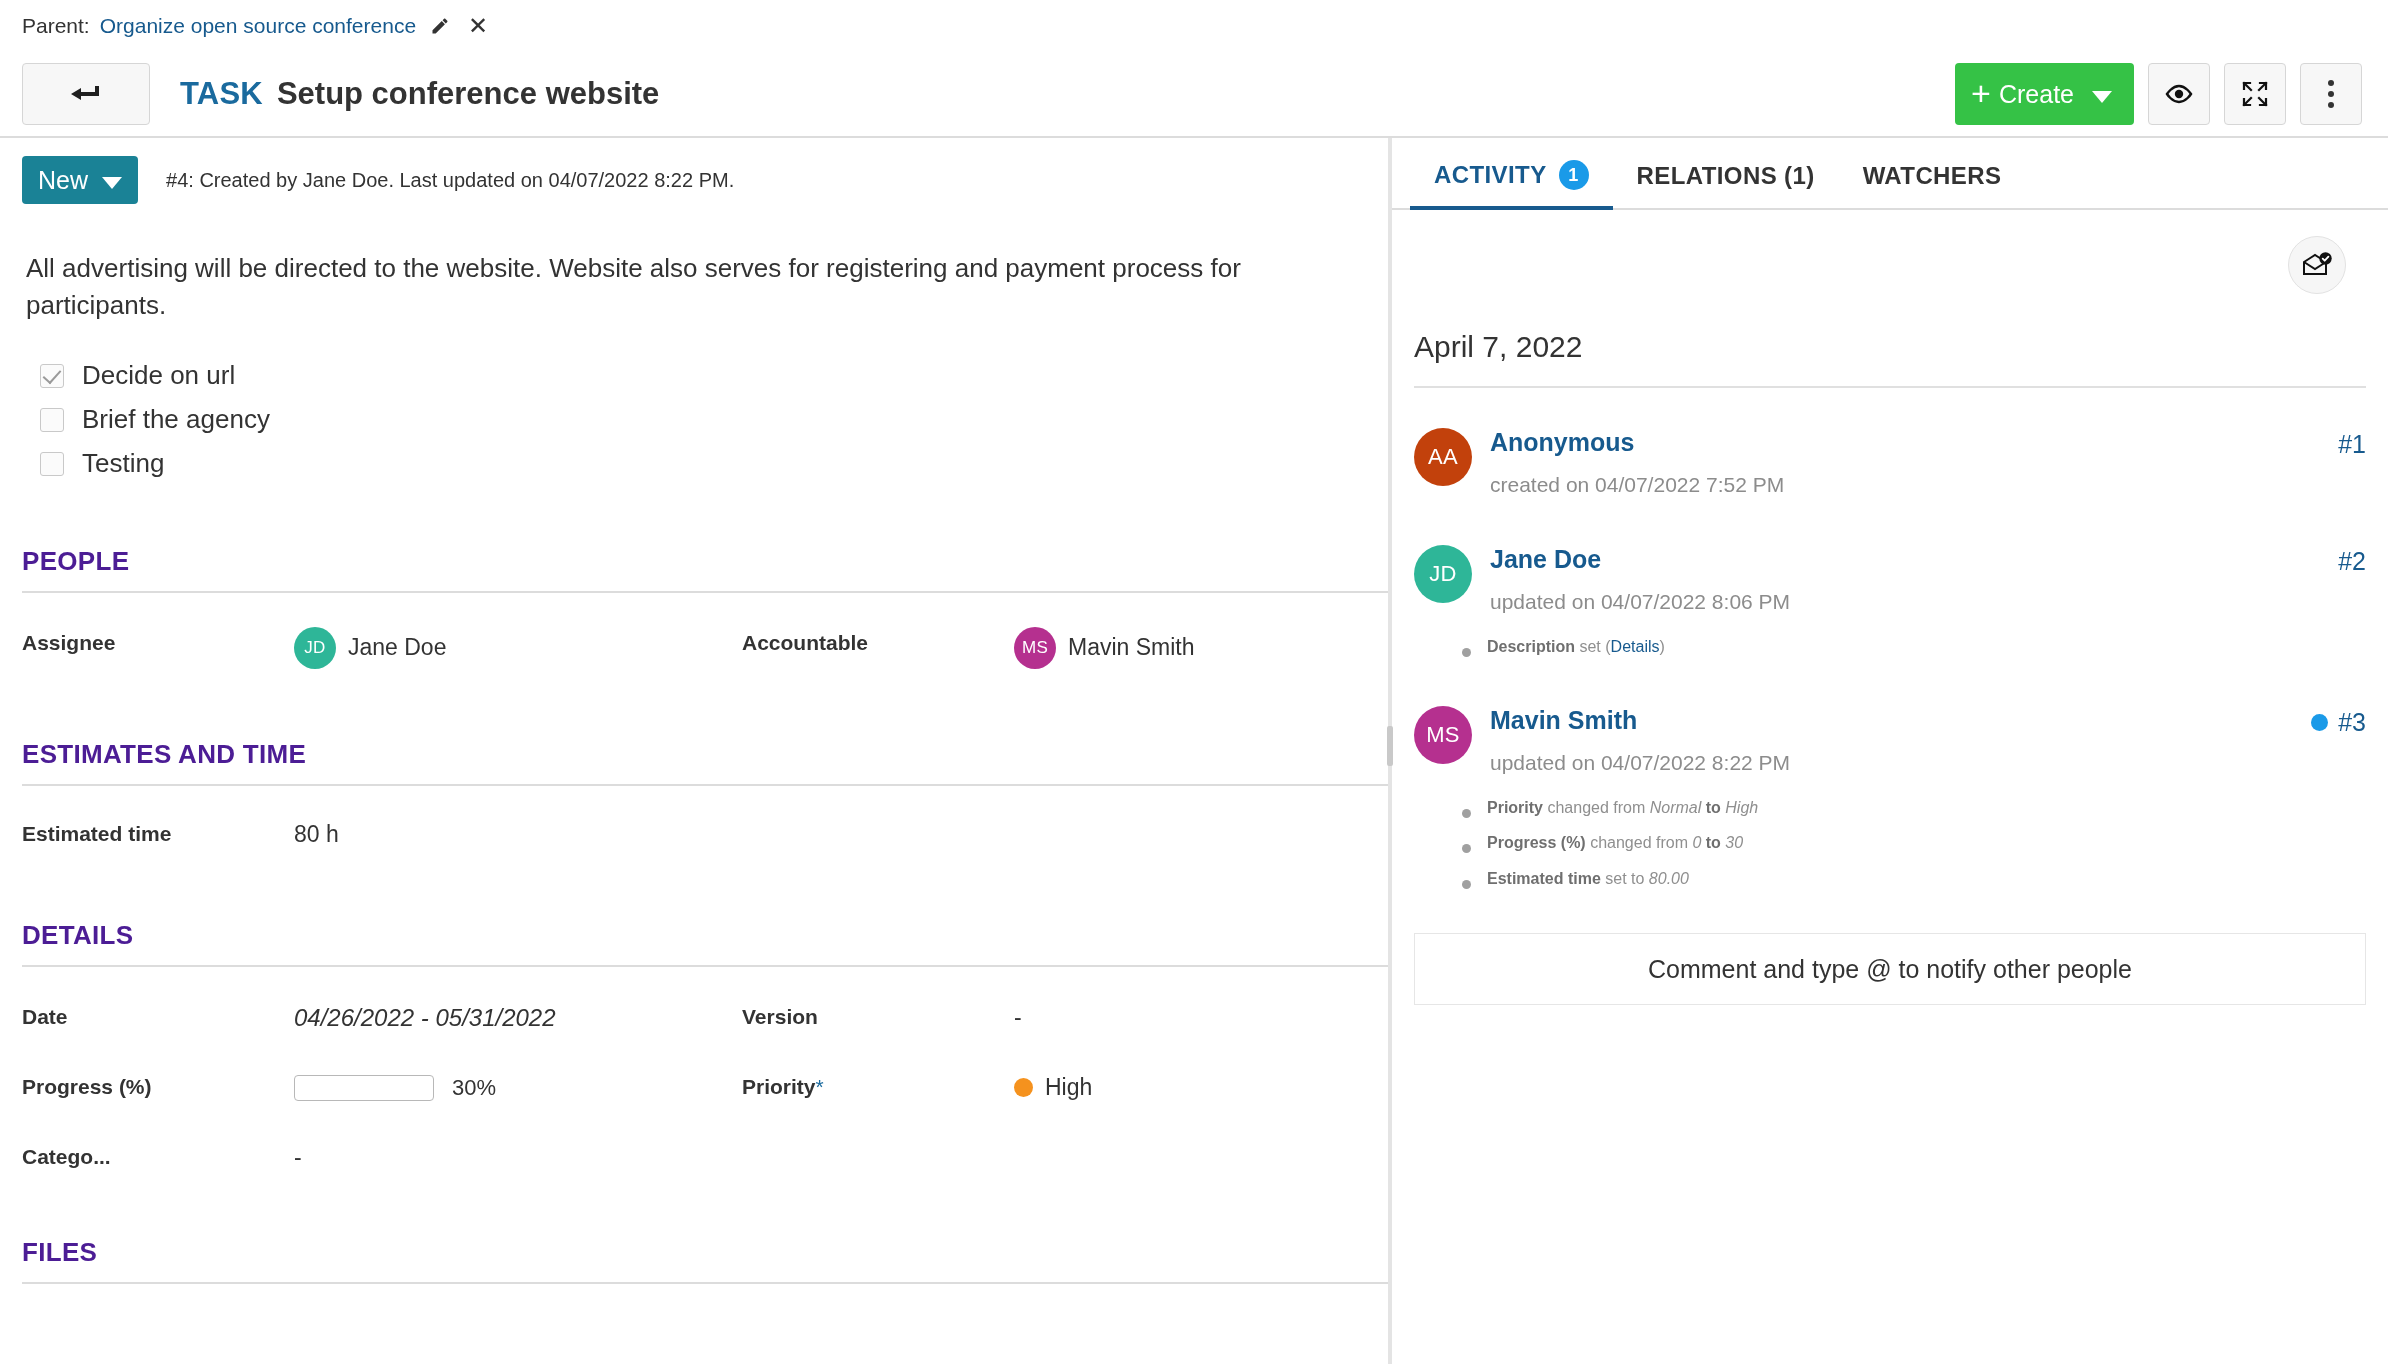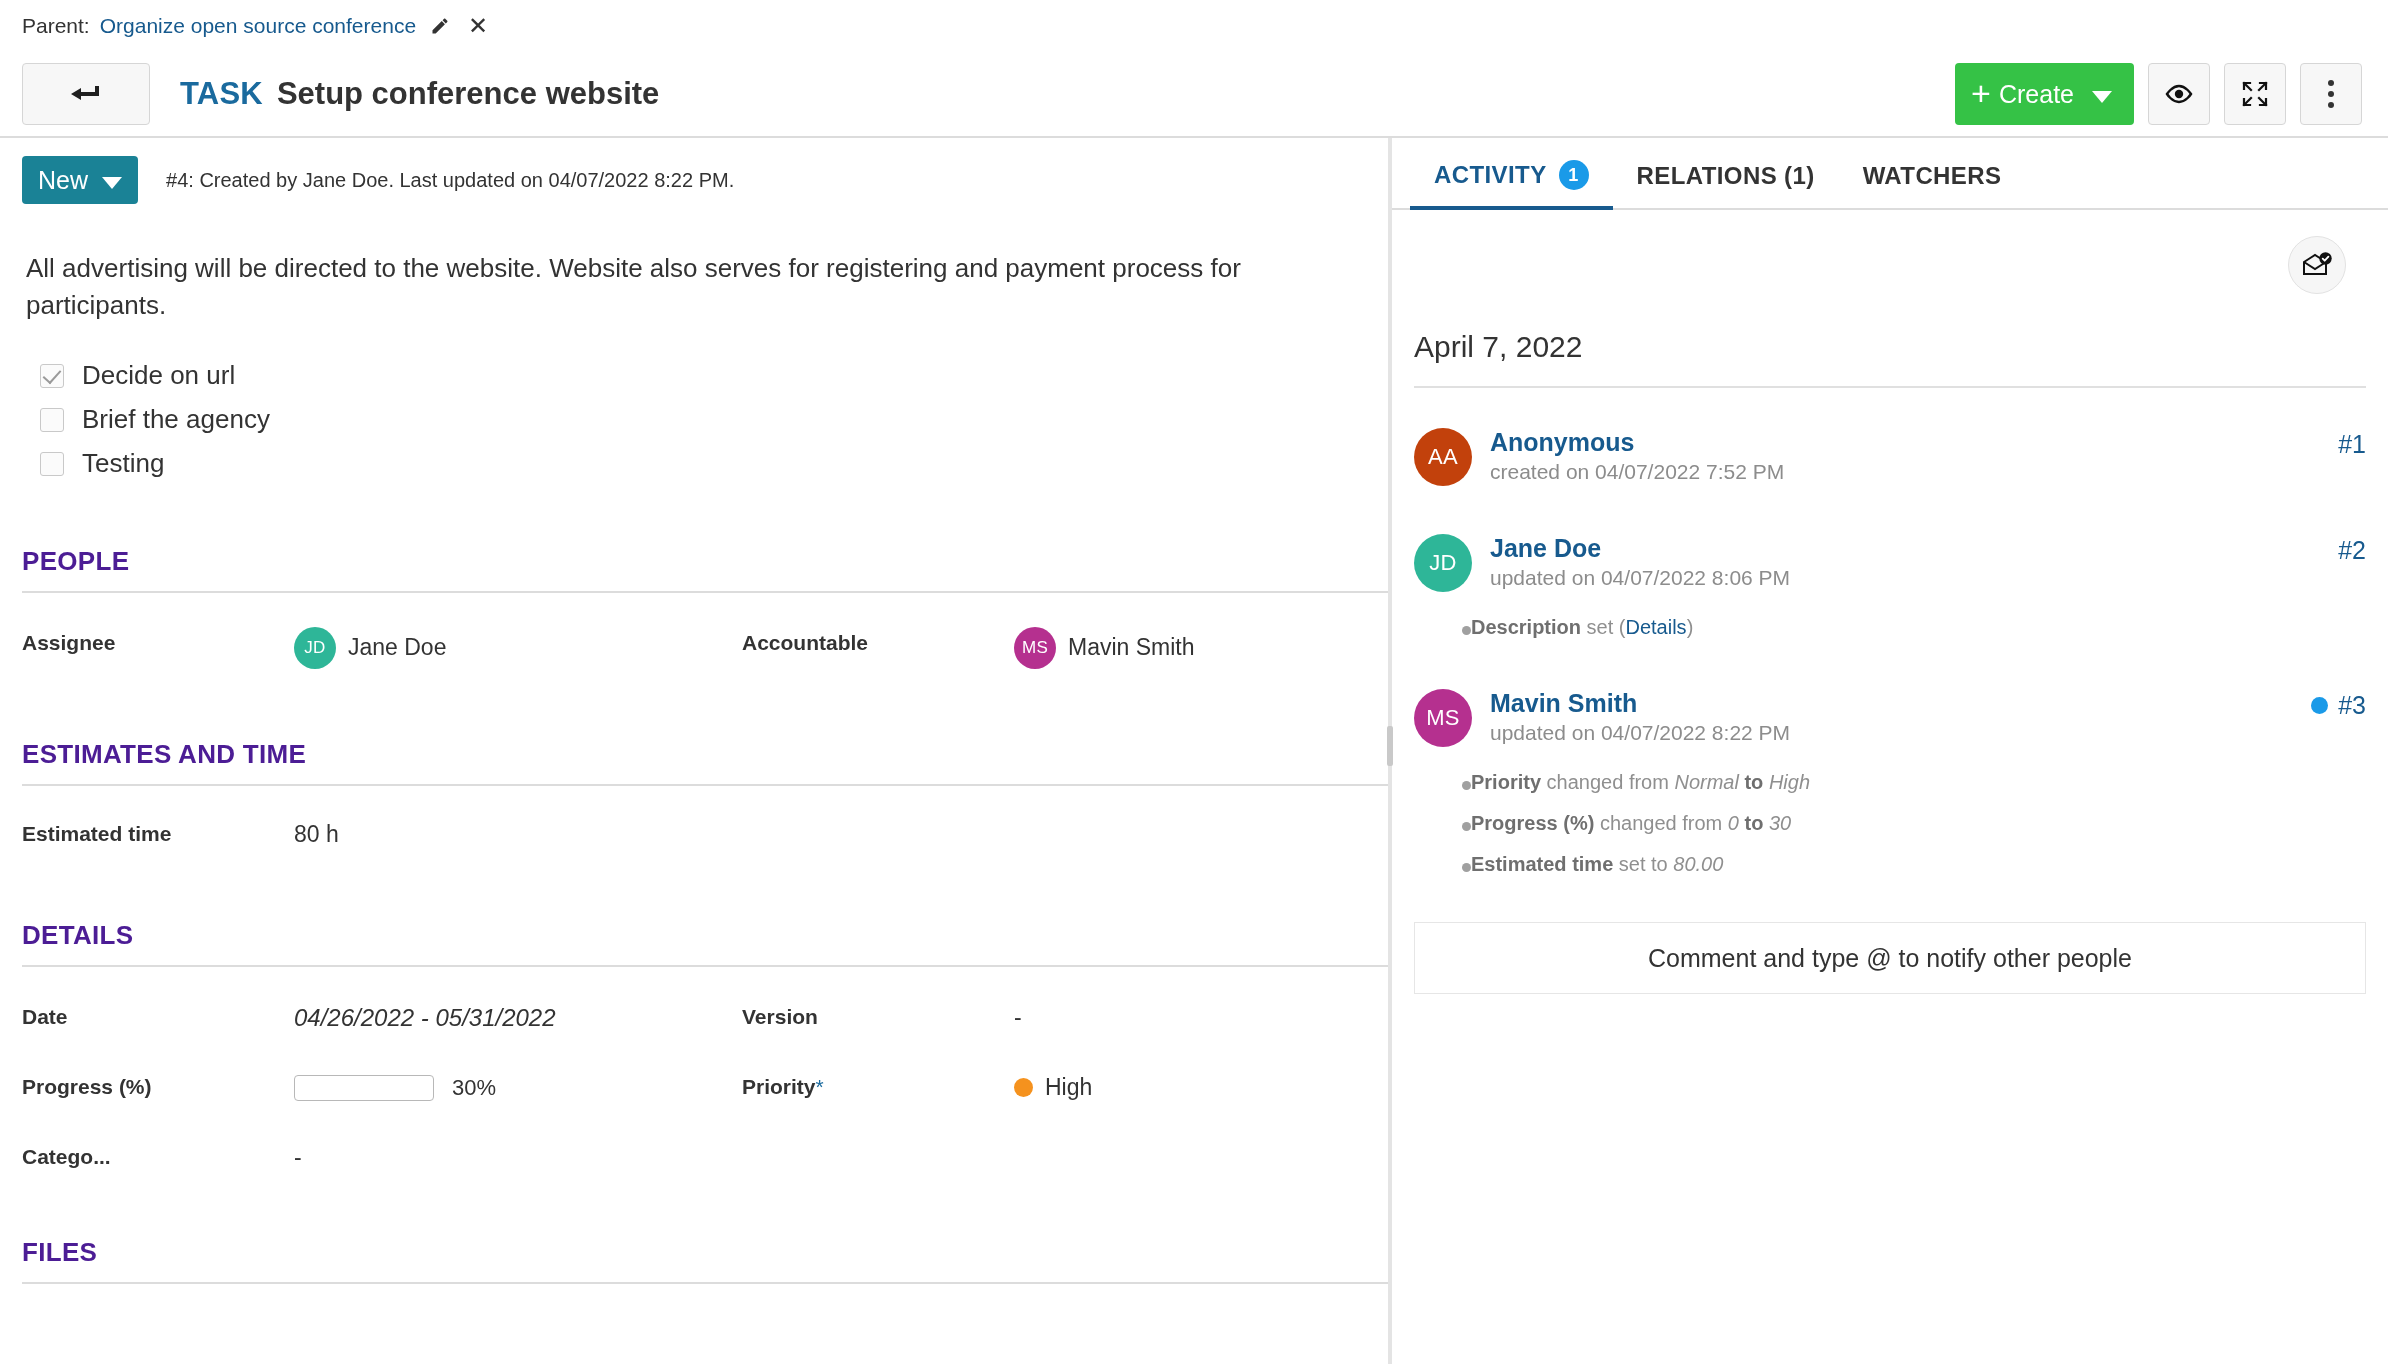--- a/index.html
+++ b/index.html
@@ -281,38 +281,38 @@
   .date-head {
     margin: 36px 0 0 22px;
     font-size: 30px;
     color: #333333;
   }
   .date-rule { margin: 22px 22px 0 22px; border-bottom: 2px solid #e0e0e0; }
 
   .activity { padding: 0 22px 0 22px; }
   .act-entry { margin-top: 40px; position: relative; }
   .act-head { display: flex; align-items: flex-start; gap: 18px; }
-  .act-names { display: flex; flex-direction: column; gap: 3px; }
+  .act-names { display: flex; flex-direction: column; gap: 16px; }
   .act-user {
     font-size: 25px; font-weight: 700; color: #175a8e;
     cursor: pointer; text-decoration: none;
   }
   .act-time { font-size: 21px; color: #8c8c8c; }
   .act-num {
     position: absolute; right: 0; top: 2px;
     font-size: 25px; color: #175a8e;
     display: flex; align-items: center; gap: 10px;
     cursor: pointer;
   }
   .unread-dot { width: 17px; height: 17px; border-radius: 50%; background: #1a9ae8; display:inline-block; }
 
   .act-details { margin: 22px 0 0 48px; }
   .act-li {
-    display: flex; align-items: flex-start; 
-    font-size: 20px; color: #8f8f8f; line-height: 1.35;
+    display: flex; align-items: flex-start; gap: 16px;
+    font-size: 16px; color: #8f8f8f; line-height: 1.35;
     margin-bottom: 14px;
   }
   .act-li .bullet {
     width: 9px; height: 9px; border-radius: 50%;
     background: #a0a0a0; margin-top: 12px; flex: none;
   }
   .act-li b { color: #6f6f6f; font-weight: 700; }
   .act-li i { }
   .act-li a { color: #175a8e; text-decoration: none; cursor: pointer; }
 

